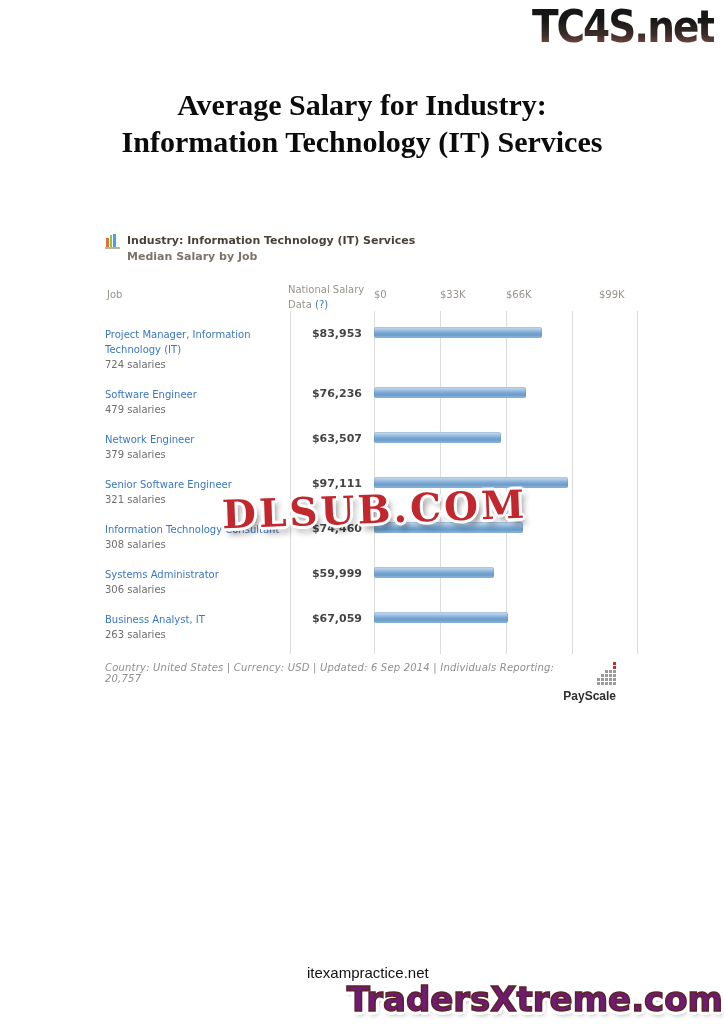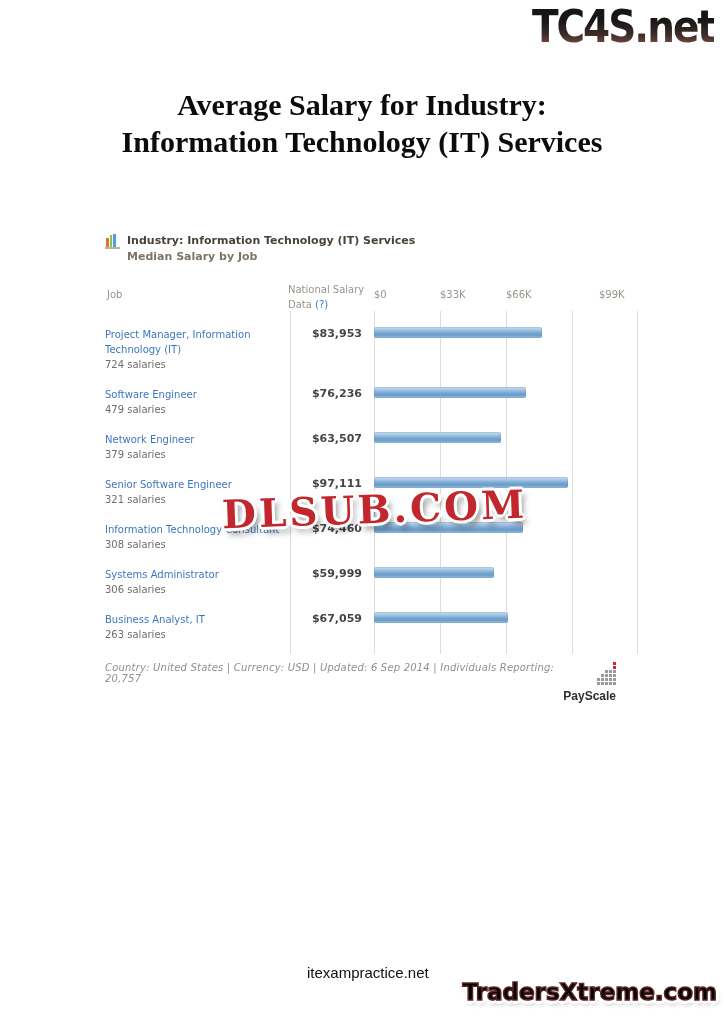--- a/index.html
+++ b/index.html
@@ -82,23 +82,23 @@
       -3px 0 0 #fff, 3px 0 0 #fff, 0 -3px 0 #fff, 0 3px 0 #fff,
       4px 6px 6px rgba(0,0,0,.45);
   }
 
   
   .site-text {
     position:absolute; left:307px; top:964px;
     font-family:"Liberation Sans", sans-serif; font-size:15px; color:#111;
   }
   .traders {
-    position:absolute; right:7px; top:979px;
+    position:absolute; right:1px; top:979px;
     font-family:"DejaVu Sans", sans-serif; font-weight:bold;
-    font-size:23px; letter-spacing:0px; color:#000000;
+    font-size:34px; letter-spacing:0px; color:#701a75;
     -webkit-text-stroke:1.5px #5a2423;
     text-shadow:
       -3px -3px 0 #fff, 3px -3px 0 #fff, -3px 3px 0 #fff, 3px 3px 0 #fff,
       0 -4px 0 #fff, 0 4px 0 #fff, -4px 0 0 #fff, 4px 0 0 #fff,
       2px 4px 5px rgba(0,0,0,.35);
   }
 </style>
 </head>
 <body>
 

